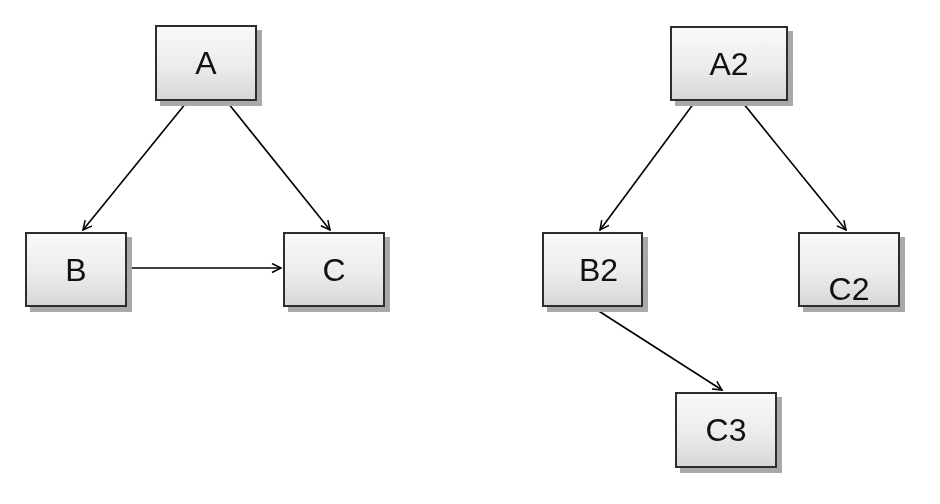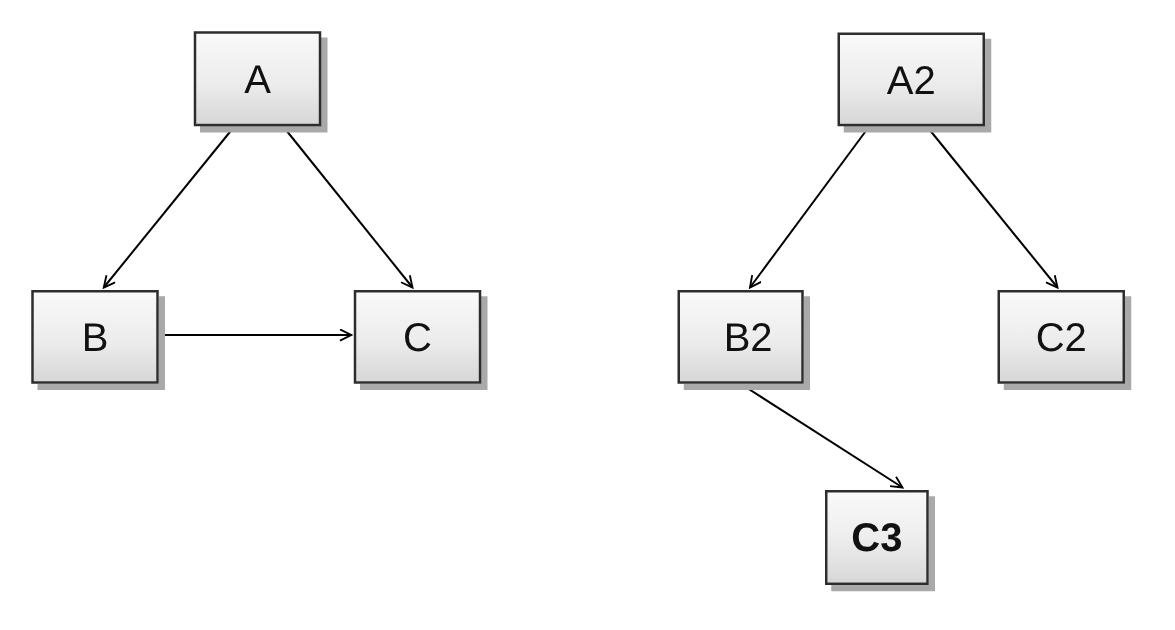--- a/index.html
+++ b/index.html
@@ -68,20 +68,20 @@
       </div>
       <div class="node" style="left: 283px; top: 232px; width: 102px; height: 75px;">
         <span class="node-label">C</span>
       </div>
       <div class="node" style="left: 670px; top: 26px; width: 118px; height: 75px;">
         <span class="node-label">A2</span>
       </div>
       <div class="node" style="left: 542px; top: 232px; width: 101px; height: 75px; padding-left: 12px;">
         <span class="node-label">B2</span>
       </div>
-      <div class="node" style="left: 798px; top: 232px; width: 102px; height: 75px;">
+      <div class="node" style="left: 798px; top: 232px; width: 102px; height: 75px; align-items: flex-end;">
         <span class="node-label">C2</span>
       </div>
-      <div class="node" style="left: 660px; top: 392px; width: 83px; height: 76px; font-weight: bold;">
+      <div class="node" style="left: 675px; top: 392px; width: 102px; height: 76px;">
         <span class="node-label">C3</span>
       </div>
     </div>
 </div>
 
 </body></html>

